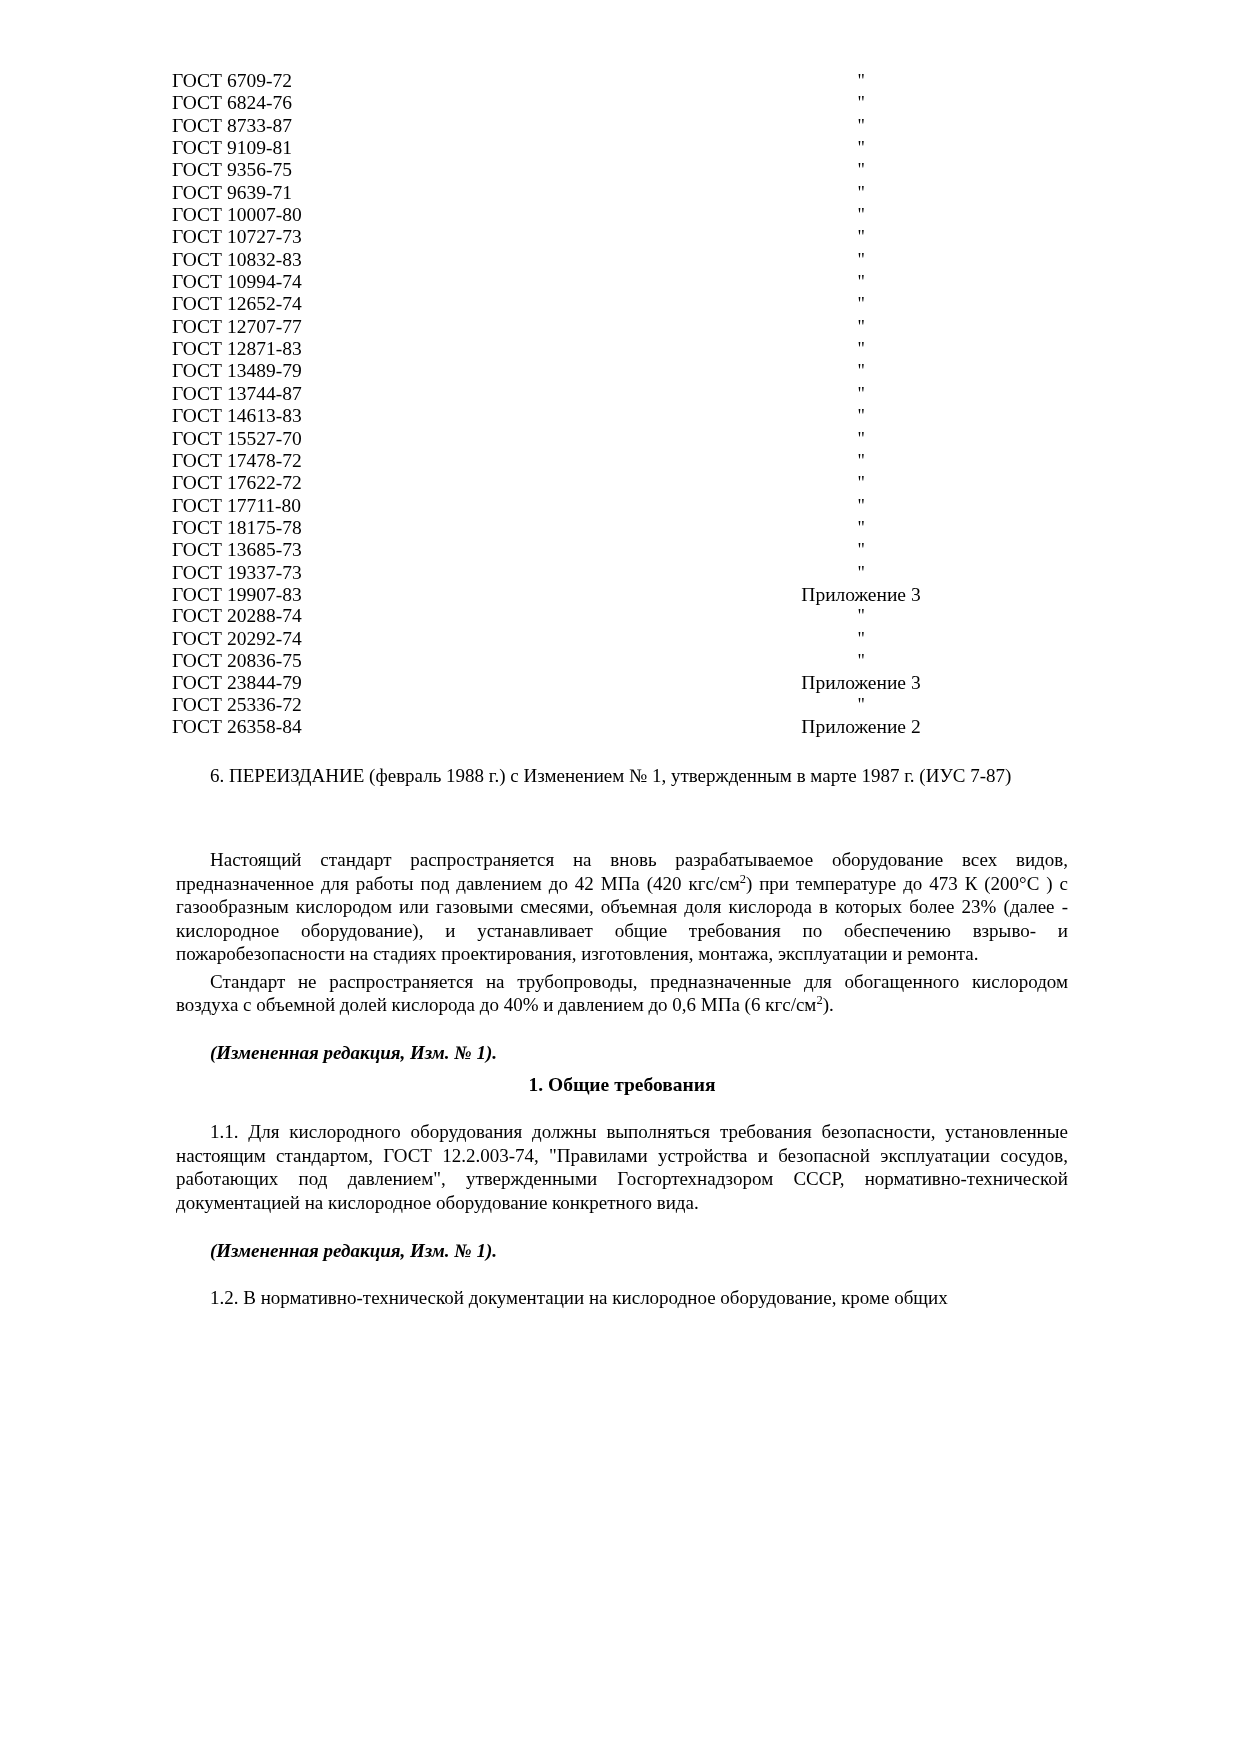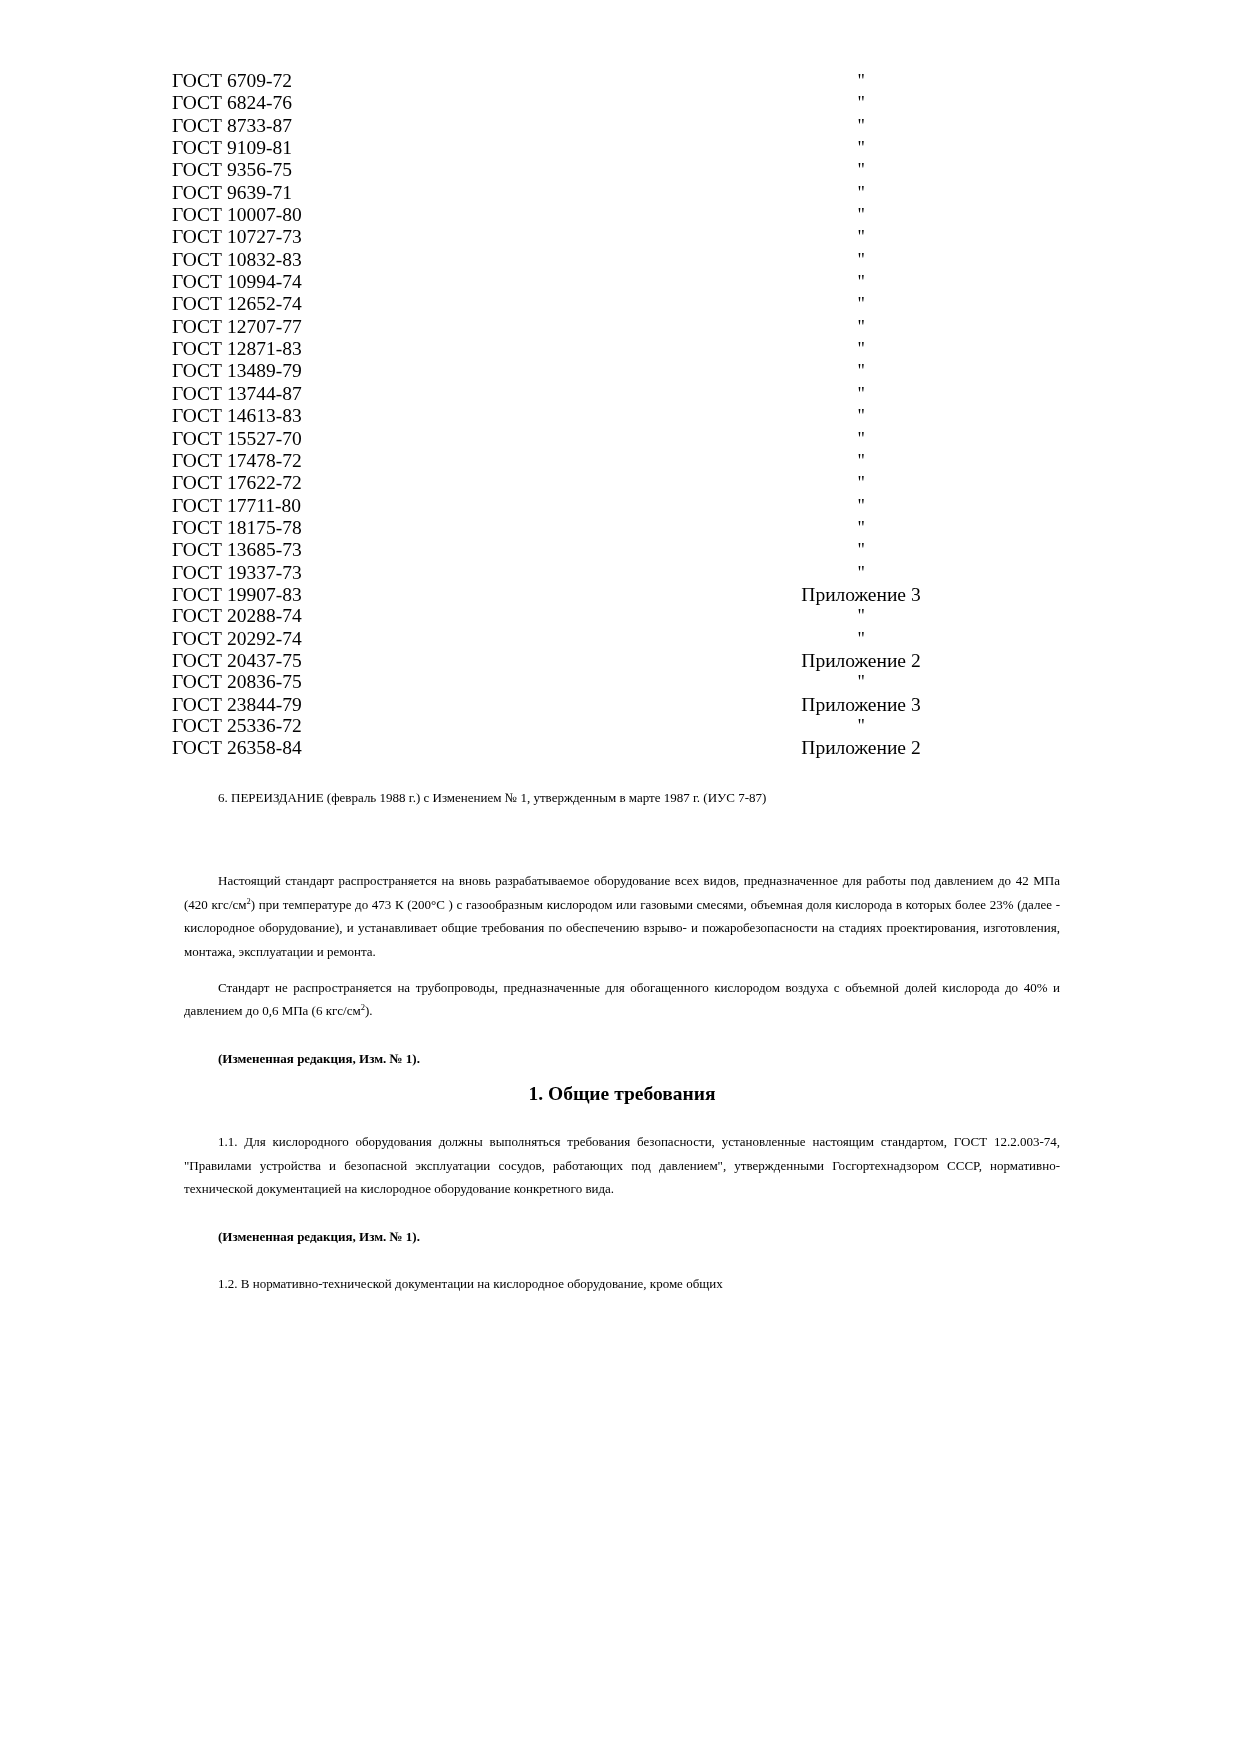--- a/index.html
+++ b/index.html
@@ -44,37 +44,38 @@
     text-align: center;
     padding-left: 8px;
   }
   td.gost-ref.ditto {
     font-size: 18px;
     letter-spacing: -0.5px;
   }
 
   
   p {
-    margin: 12px;
-    font-size: 13px;
+    margin: 4px;
+    font-size: 19px;
     line-height: 23.6px;
     text-align: justify;
     text-justify: inter-word;
   }
   .indent { text-indent: 34px; }
   .gap-large { margin-top: 27px; }
   .gap-med { margin-top: 24px; }
   .gap-small { margin-top: 3px; }
   .gap-xl { margin-top: 46px; }
   .gap-xxl { margin-top: 60px; }
 
   .bold-note {
     font-weight: bold;
     text-indent: 34px;
     text-align: left;
+    font-style: italic;
   }
   .section-head {
     font-weight: bold;
     text-align: center;
     font-size: 19.5px;
     margin: 8px;
   }
   sup {
     font-size: 0.66em;
     vertical-align: super;
@@ -186,24 +187,20 @@
         </tr>
       <tr>
           <td class="gost-code">ГОСТ 20288-74</td>
           <td class="gost-ref ditto">"</td>
         </tr>
       <tr>
           <td class="gost-code">ГОСТ 20292-74</td>
           <td class="gost-ref ditto">"</td>
         </tr>
       <tr>
-          <td class="gost-code">ГОСТ 20437-75</td>
-          <td class="gost-ref">Приложение 2</td>
-        </tr>
-      <tr>
           <td class="gost-code">ГОСТ 20836-75</td>
           <td class="gost-ref ditto">"</td>
         </tr>
       <tr>
           <td class="gost-code">ГОСТ 23844-79</td>
           <td class="gost-ref">Приложение 3</td>
         </tr>
       <tr>
           <td class="gost-code">ГОСТ 25336-72</td>
           <td class="gost-ref ditto">"</td>

